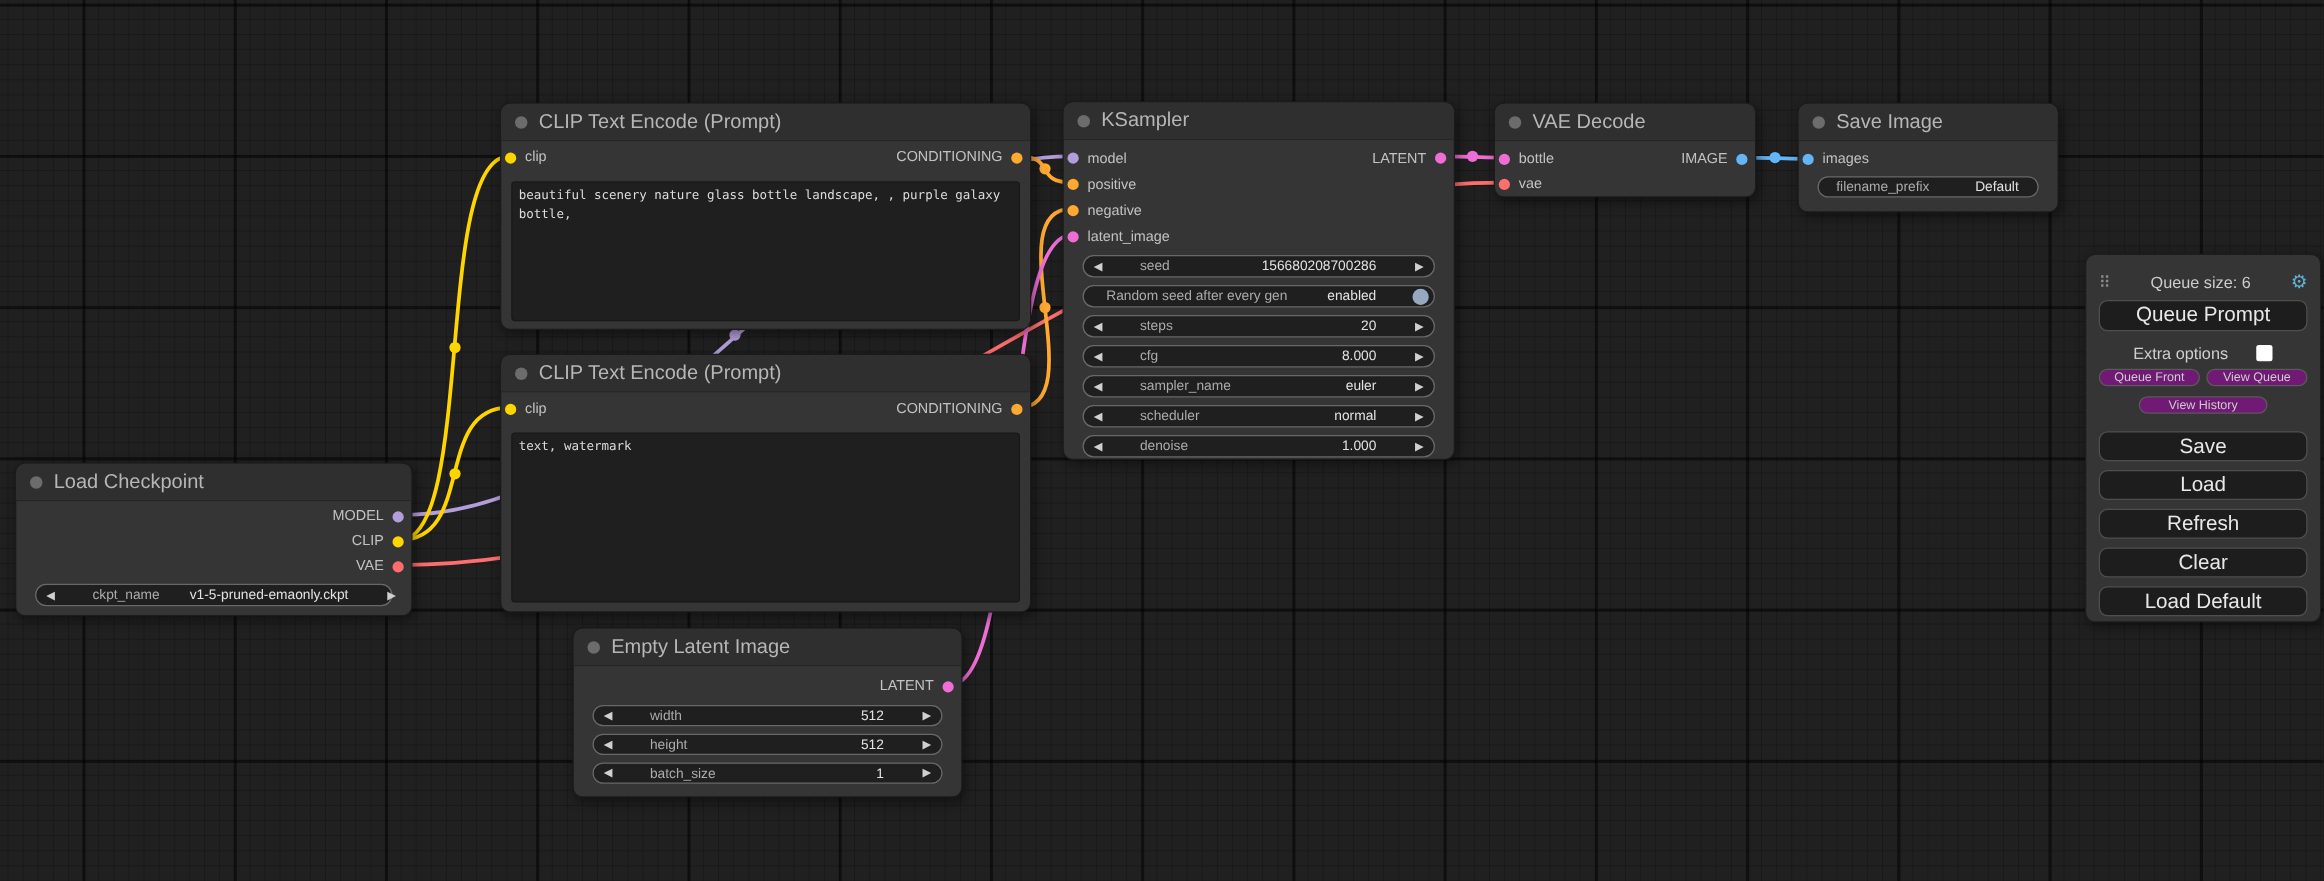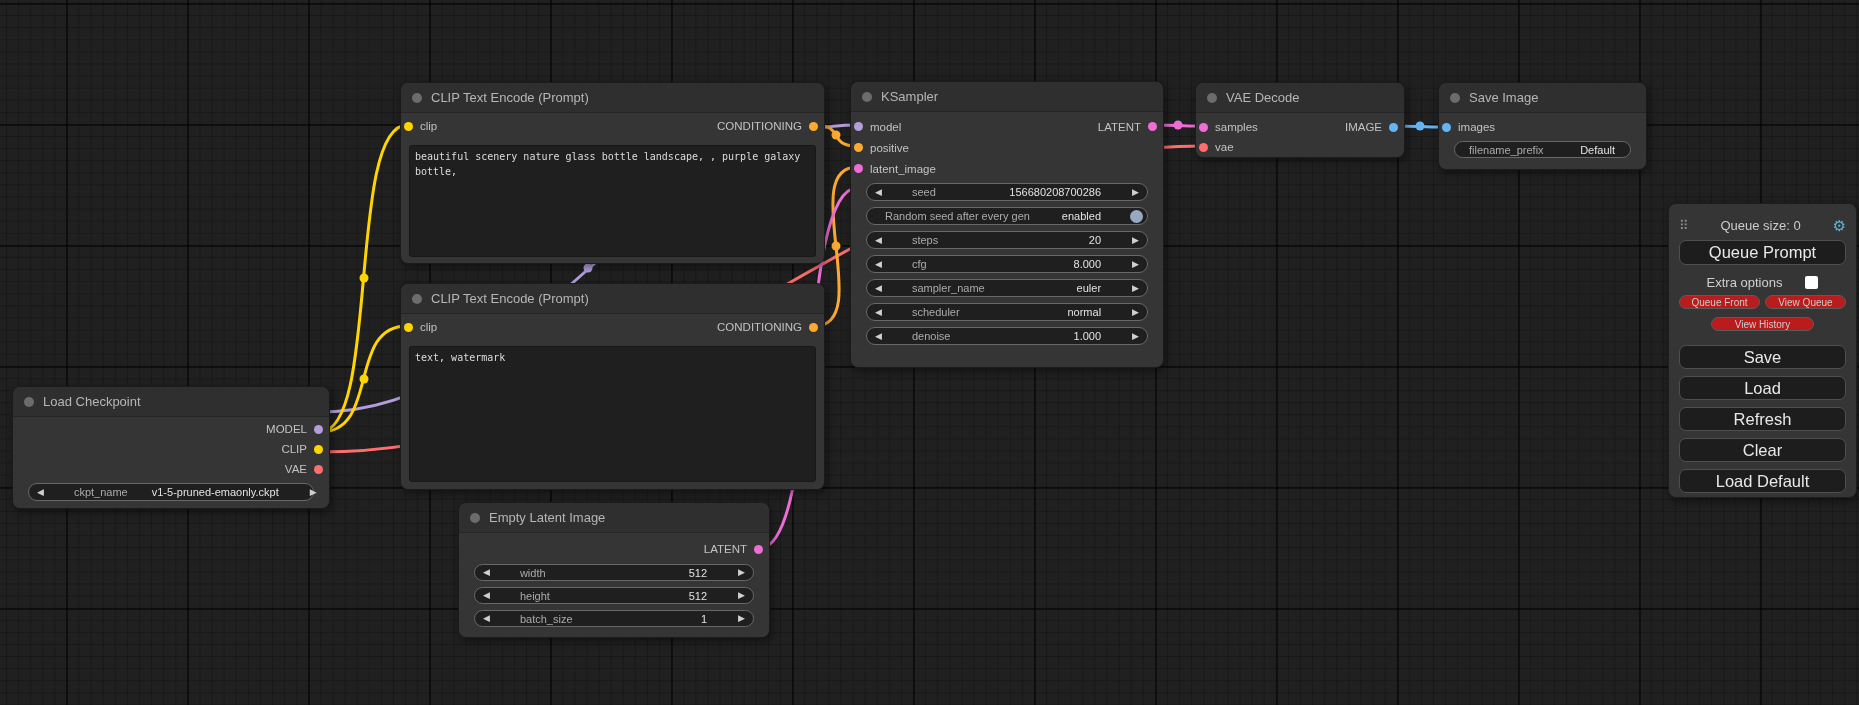--- a/index.html
+++ b/index.html
@@ -20,21 +20,21 @@
 
   .node{
     position:absolute;z-index:2;background:#353535;border-radius:8px;
     border:1px solid #1b1b1b;box-shadow:2px 3px 9px rgba(0,0,0,0.45);
   }
   .ntitle{
     height:30px;display:flex;align-items:center;gap:9px;padding:0 11px;
     background:#2f2f2f;border-radius:8px 8px 0 0;border-bottom:1px solid #252525;
   }
   .tdot{width:10px;height:10px;border-radius:50%;background:#6c6c6c;flex:0 0 auto;}
-  .ttext{font-size:13px;color:#b6b6b6;white-space:nowrap;}
+  .ttext{font-size:16px;color:#b6b6b6;white-space:nowrap;}
   .iorow{display:flex;align-items:center;height:21px;position:relative;}
   .iorow.h26{height:26px;}
   .iorow.h20{height:20px;}
   .iorow.h24{height:24px;}
   .pdot{width:9px;height:9px;border-radius:50%;flex:0 0 auto;}
   .pdot.in{margin-left:3px;margin-right:7px;}
   .pdot.out{margin-right:6px;margin-left:7px;}
   .plabel{font-size:11.5px;color:#c2c2c2;white-space:nowrap;}
   .spacer{flex:1;}
   .c-model{background:#B39DDB}.c-clip{background:#FFD500}.c-cond{background:#FFA931}
@@ -75,21 +75,21 @@
   }
   .qbtn.big{height:25px;font-size:16.5px;margin-top:4px;}
   .qbtn.act{height:24px;font-size:16.5px;}
   .qbtn.act + .qbtn.act{margin-top:7px;}
   .qextra{display:flex;align-items:center;justify-content:center;gap:23px;margin-top:10px;height:15px;}
   .qextra span{font-size:13px;color:#cfcfcf;}
   .qcheck{width:13px;height:13px;background:#ffffff;border-radius:2px;cursor:pointer;}
   .qsmallrow{display:flex;gap:5px;margin-top:5px;height:14px;}
   .qsmall{
     flex:1;display:flex;align-items:center;justify-content:center;
-    background:#b91c1c;border:1px solid #5a5a5a;border-radius:8px;
+    background:#701a75;border:1px solid #5a5a5a;border-radius:8px;
     font-size:10px;color:#cccccc;cursor:pointer;white-space:nowrap;
   }
   .qhistoryrow{display:flex;justify-content:center;margin-top:8px;height:14px;}
   .qhistoryrow .qsmall{flex:0 0 62%;}
   .qactions{margin-top:14px;}
 </style>
 </head>
 <body>
 
 <div class="canvas">
@@ -108,21 +108,21 @@
     <circle cx="364" cy="278" r="4.5" fill="#FFD500"></circle>
     <circle cx="364" cy="379" r="4.5" fill="#FFD500"></circle>
     <circle cx="761" cy="299" r="4.5" fill="#FF6E6E"></circle>
     <circle cx="836" cy="135" r="4.5" fill="#FFA931"></circle>
     <circle cx="836" cy="246" r="4.5" fill="#FFA931"></circle>
     <circle cx="808" cy="368" r="4.5" fill="#EE6ED6"></circle>
     <circle cx="1178" cy="125" r="4.5" fill="#EE6ED6"></circle>
     <circle cx="1420" cy="126" r="4.5" fill="#64B5F6"></circle>
   </svg>
 
-  <div class="node" style="left:12px;top:386px;width:318px;height:123px">
+  <div class="node" style="left:12px;top:370px;width:318px;height:123px">
     <div class="ntitle">
       <span class="tdot"></span>
       <span class="ttext">Load Checkpoint</span>
     </div>
     <div style="padding-top:2px">
       <div class="iorow h20">
         <span class="spacer"></span>
         <span class="plabel">MODEL</span>
         <span class="pdot out c-model"></span>
       </div>
@@ -222,20 +222,24 @@
         <span class="plabel">model</span>
         <span class="spacer"></span>
         <span class="plabel">LATENT</span>
         <span class="pdot out c-latent"></span>
       </div>
       <div class="iorow">
         <span class="pdot in c-cond"></span>
         <span class="plabel">positive</span>
       </div>
       <div class="iorow">
+        <span class="pdot in c-cond"></span>
+        <span class="plabel">negative</span>
+      </div>
+      <div class="iorow">
         <span class="pdot in c-latent"></span>
         <span class="plabel">latent_image</span>
       </div>
       <div style="padding-top:4px">
         <div class="widget">
           <span class="warrow">◀</span>
           <span class="wlabel">seed</span>
           <span class="wvalue">156680208700286</span>
           <span class="warrow">▶</span>
         </div>
@@ -279,21 +283,21 @@
   </div>
 
   <div class="node" style="left:1195px;top:82px;width:210px;height:76px">
     <div class="ntitle">
       <span class="tdot"></span>
       <span class="ttext">VAE Decode</span>
     </div>
     <div style="padding-top:4px">
       <div class="iorow h20">
         <span class="pdot in c-latent"></span>
-        <span class="plabel">samples</span>
+        <span class="plabel">bottle</span>
         <span class="spacer"></span>
         <span class="plabel">IMAGE</span>
         <span class="pdot out c-image"></span>
       </div>
       <div class="iorow h20">
         <span class="pdot in c-vae"></span>
         <span class="plabel">vae</span>
       </div>
     </div>
   </div>
@@ -311,21 +315,21 @@
       <div class="widget" style="margin-top:4px;height:17px">
         <span class="wlabel" style="margin-left:6px">filename_prefix</span>
         <span class="wvalue">Default</span>
       </div>
     </div>
   </div>
 
   <div class="qpanel">
     <div class="qhead">
       <span class="qhandle">⠿</span>
-      <span class="qsize">Queue size: 0</span>
+      <span class="qsize">Queue size: 6</span>
       <span class="qgear">⚙</span>
     </div>
     <div class="qbtn big">
       <span>Queue Prompt</span>
     </div>
     <div class="qextra">
       <span>Extra options</span>
       <span class="qcheck"></span>
     </div>
     <div class="qsmallrow">

